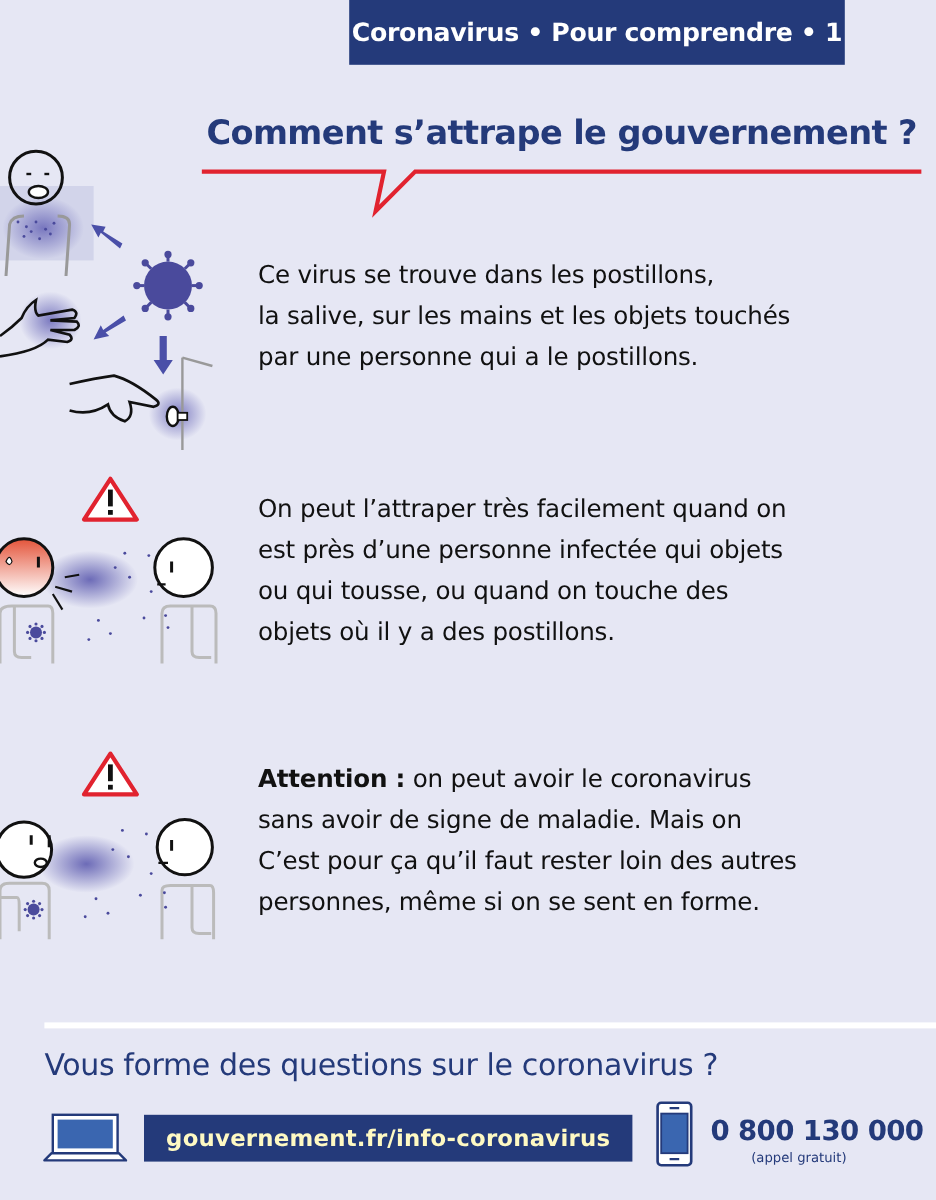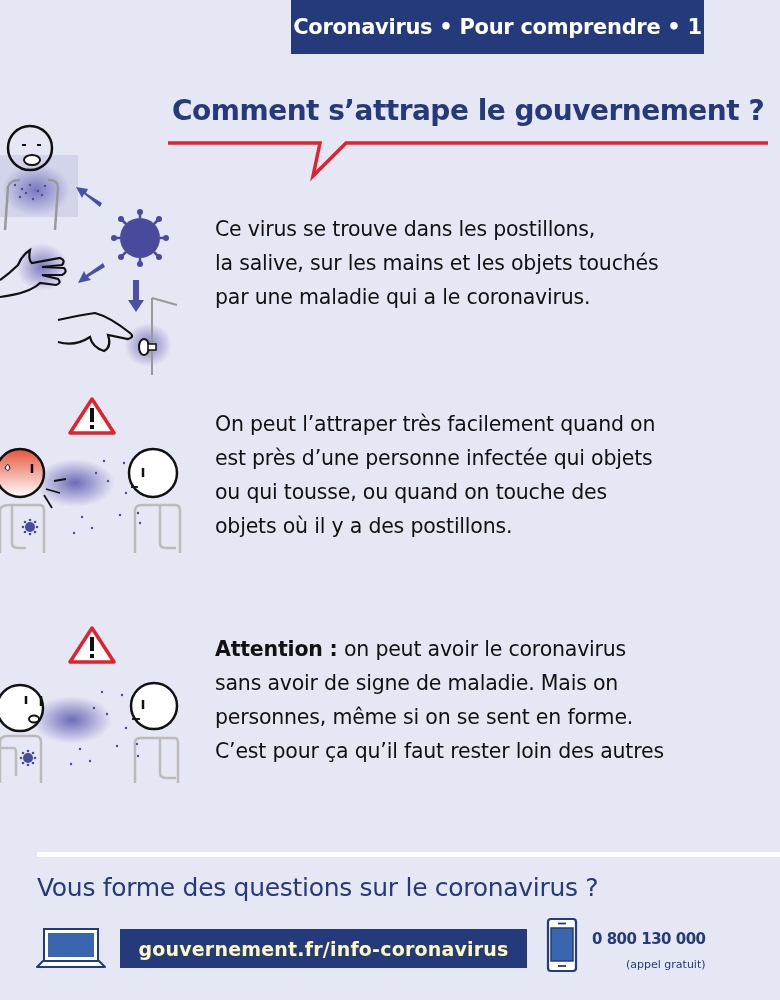--- a/index.html
+++ b/index.html
@@ -37,21 +37,21 @@
     }
     .website-box {
       position: absolute; left: 120px; top: 929px; width: 407px; height: 39px;
       background: #243a7a; color: #fef9c3;
       font-size: 19px; font-weight: bold;
       display: flex; align-items: center; justify-content: center;
       letter-spacing: 0.2px;
     }
     .phone-number {
       position: absolute; left: 592px; top: 930px;
-      font-size: 15px; font-weight: bold; color: #243a7a; white-space: nowrap; letter-spacing: -0.5px;
+      font-size: 23px; font-weight: bold; color: #243a7a; white-space: nowrap; letter-spacing: -0.5px;
     }
     .phone-note {
       position: absolute; left: 626px; top: 958px;
       font-size: 11px; color: #243a7a; white-space: nowrap;
     }
   </style>
 </head>
 <body>
 
 <div class="top-banner">Coronavirus • Pour comprendre • 1</div>
@@ -125,21 +125,21 @@
     <line x1="152" y1="183" x2="177" y2="190" stroke="#999" stroke-width="2"></line>
     <path d="M58,205 Q80,200 95,198 Q110,202 130,218 Q135,222 128,224 L108,220 Q112,232 104,236 Q92,232 90,222 Q75,232 58,227" fill="none" stroke="#111" stroke-width="2.2"></path>
     <ellipse cx="144" cy="232" rx="5" ry="8" fill="#fff" stroke="#111" stroke-width="2"></ellipse>
     <rect x="148" y="229" width="8" height="6" fill="#fff" stroke="#111" stroke-width="1.5"></rect>
   </g>
 </svg>
 
 <div class="para" style="top:212px;">
   <div>Ce virus se trouve dans les postillons,</div>
   <div>la salive, sur les mains et les objets touchés</div>
-  <div>par une maladie qui a le coronavirus.</div>
+  <div>par une personne qui a le postillons.</div>
 </div>
 
 <svg class="illus" style="left:0;top:393px;width:200px;height:165px;" viewBox="0 0 200 165">
   <defs>
     <radialGradient id="blob2" cx="50%" cy="50%" r="50%">
       <stop offset="0%" stop-color="#4e4ca8" stop-opacity="0.8"></stop>
       <stop offset="100%" stop-color="#4e4ca8" stop-opacity="0"></stop>
     </radialGradient>
     <linearGradient id="fever" x1="0" y1="0" x2="0" y2="1">
       <stop offset="0%" stop-color="#e4543a"></stop>
@@ -242,22 +242,22 @@
       <circle cx="71" cy="146" r="1.2"></circle>
     <circle cx="137" cy="126" r="1.2"></circle>
       <circle cx="138" cy="138" r="1.2"></circle>
       <circle cx="80" cy="131" r="1.2"></circle>
   </g>
 </svg>
 
 <div class="para" style="top:632px;">
   <div><b>Attention :</b><span> on peut avoir le coronavirus</span></div>
   <div>sans avoir de signe de maladie. Mais on</div>
+  <div>C’est pour ça qu’il faut rester loin des autres</div>
   <div>personnes, même si on se sent en forme.</div>
-  <div>C’est pour ça qu’il faut rester loin des autres</div>
 </div>
 
 <div class="divider"></div>
 
 <div class="questions-title">Vous forme des questions sur le coronavirus ?</div>
 
 <svg class="illus" style="left:35px;top:927px;width:72px;height:42px;" viewBox="0 0 72 42">
   <rect x="9" y="2" width="54" height="32" fill="#fff" stroke="#243a7a" stroke-width="2"></rect>
   <rect x="13" y="6" width="46" height="24" fill="#3a66b0"></rect>
   <path d="M2,40 L70,40 L64,34 L8,34 Z" fill="#fff" stroke="#243a7a" stroke-width="2" stroke-linejoin="round"></path>

